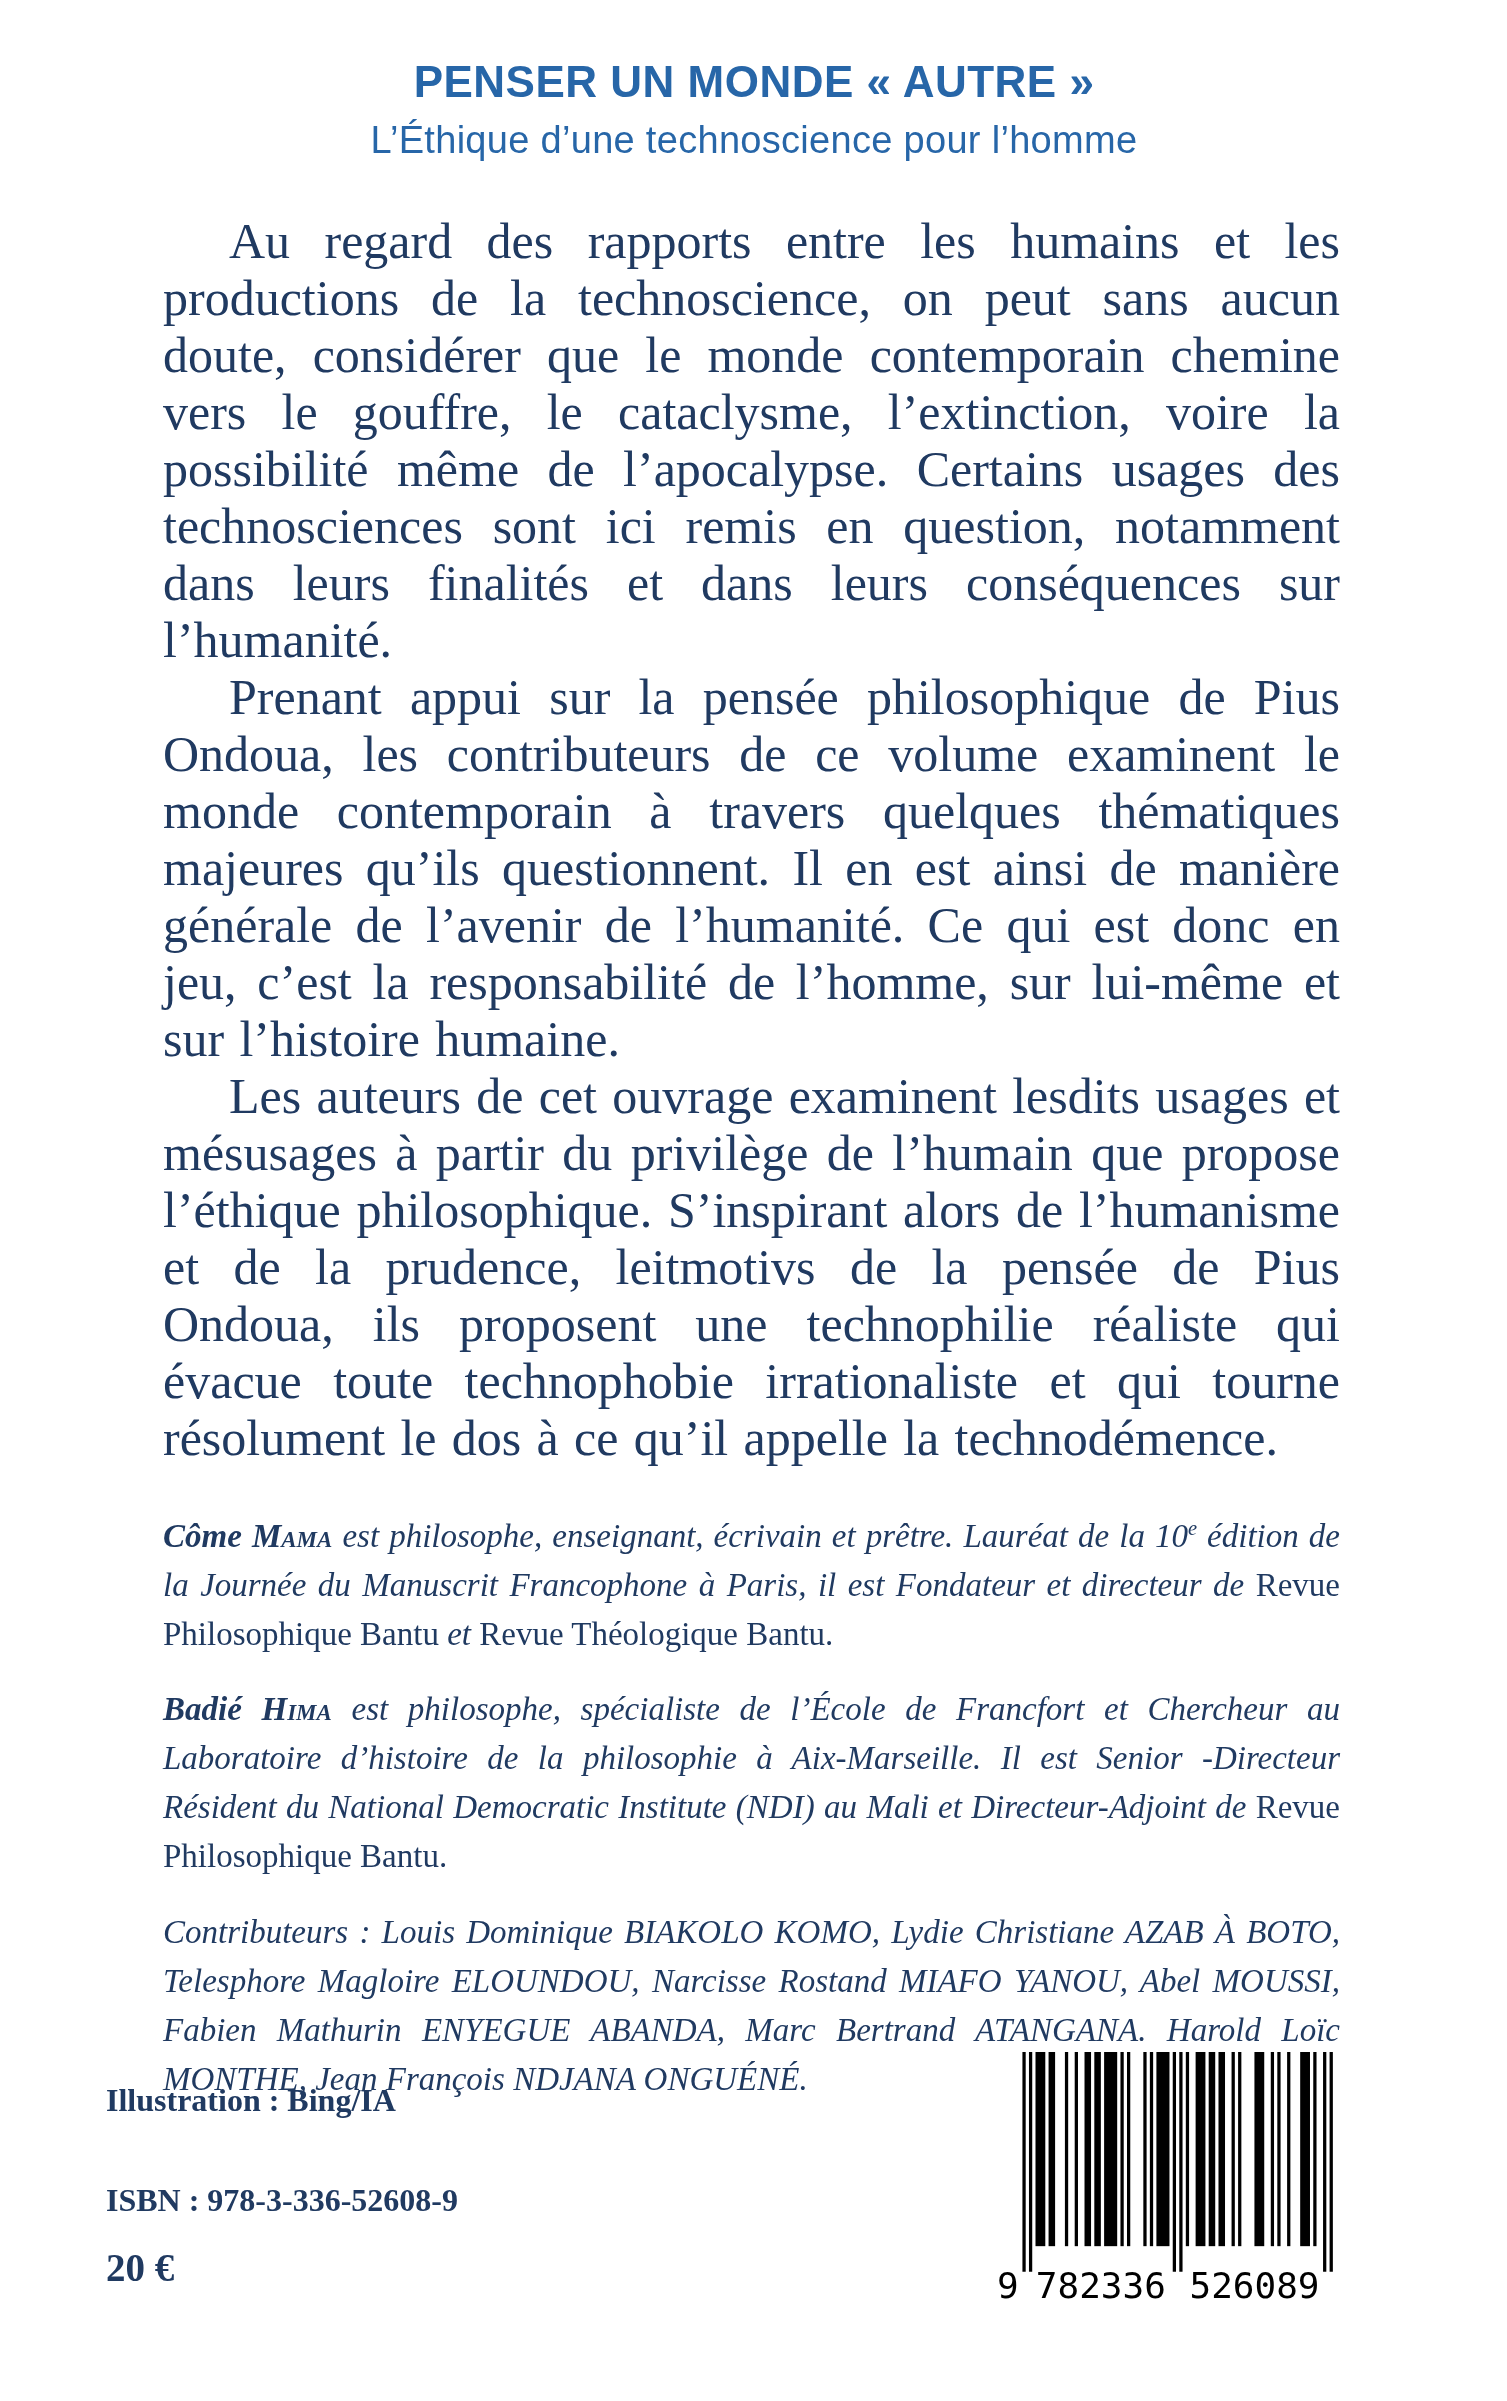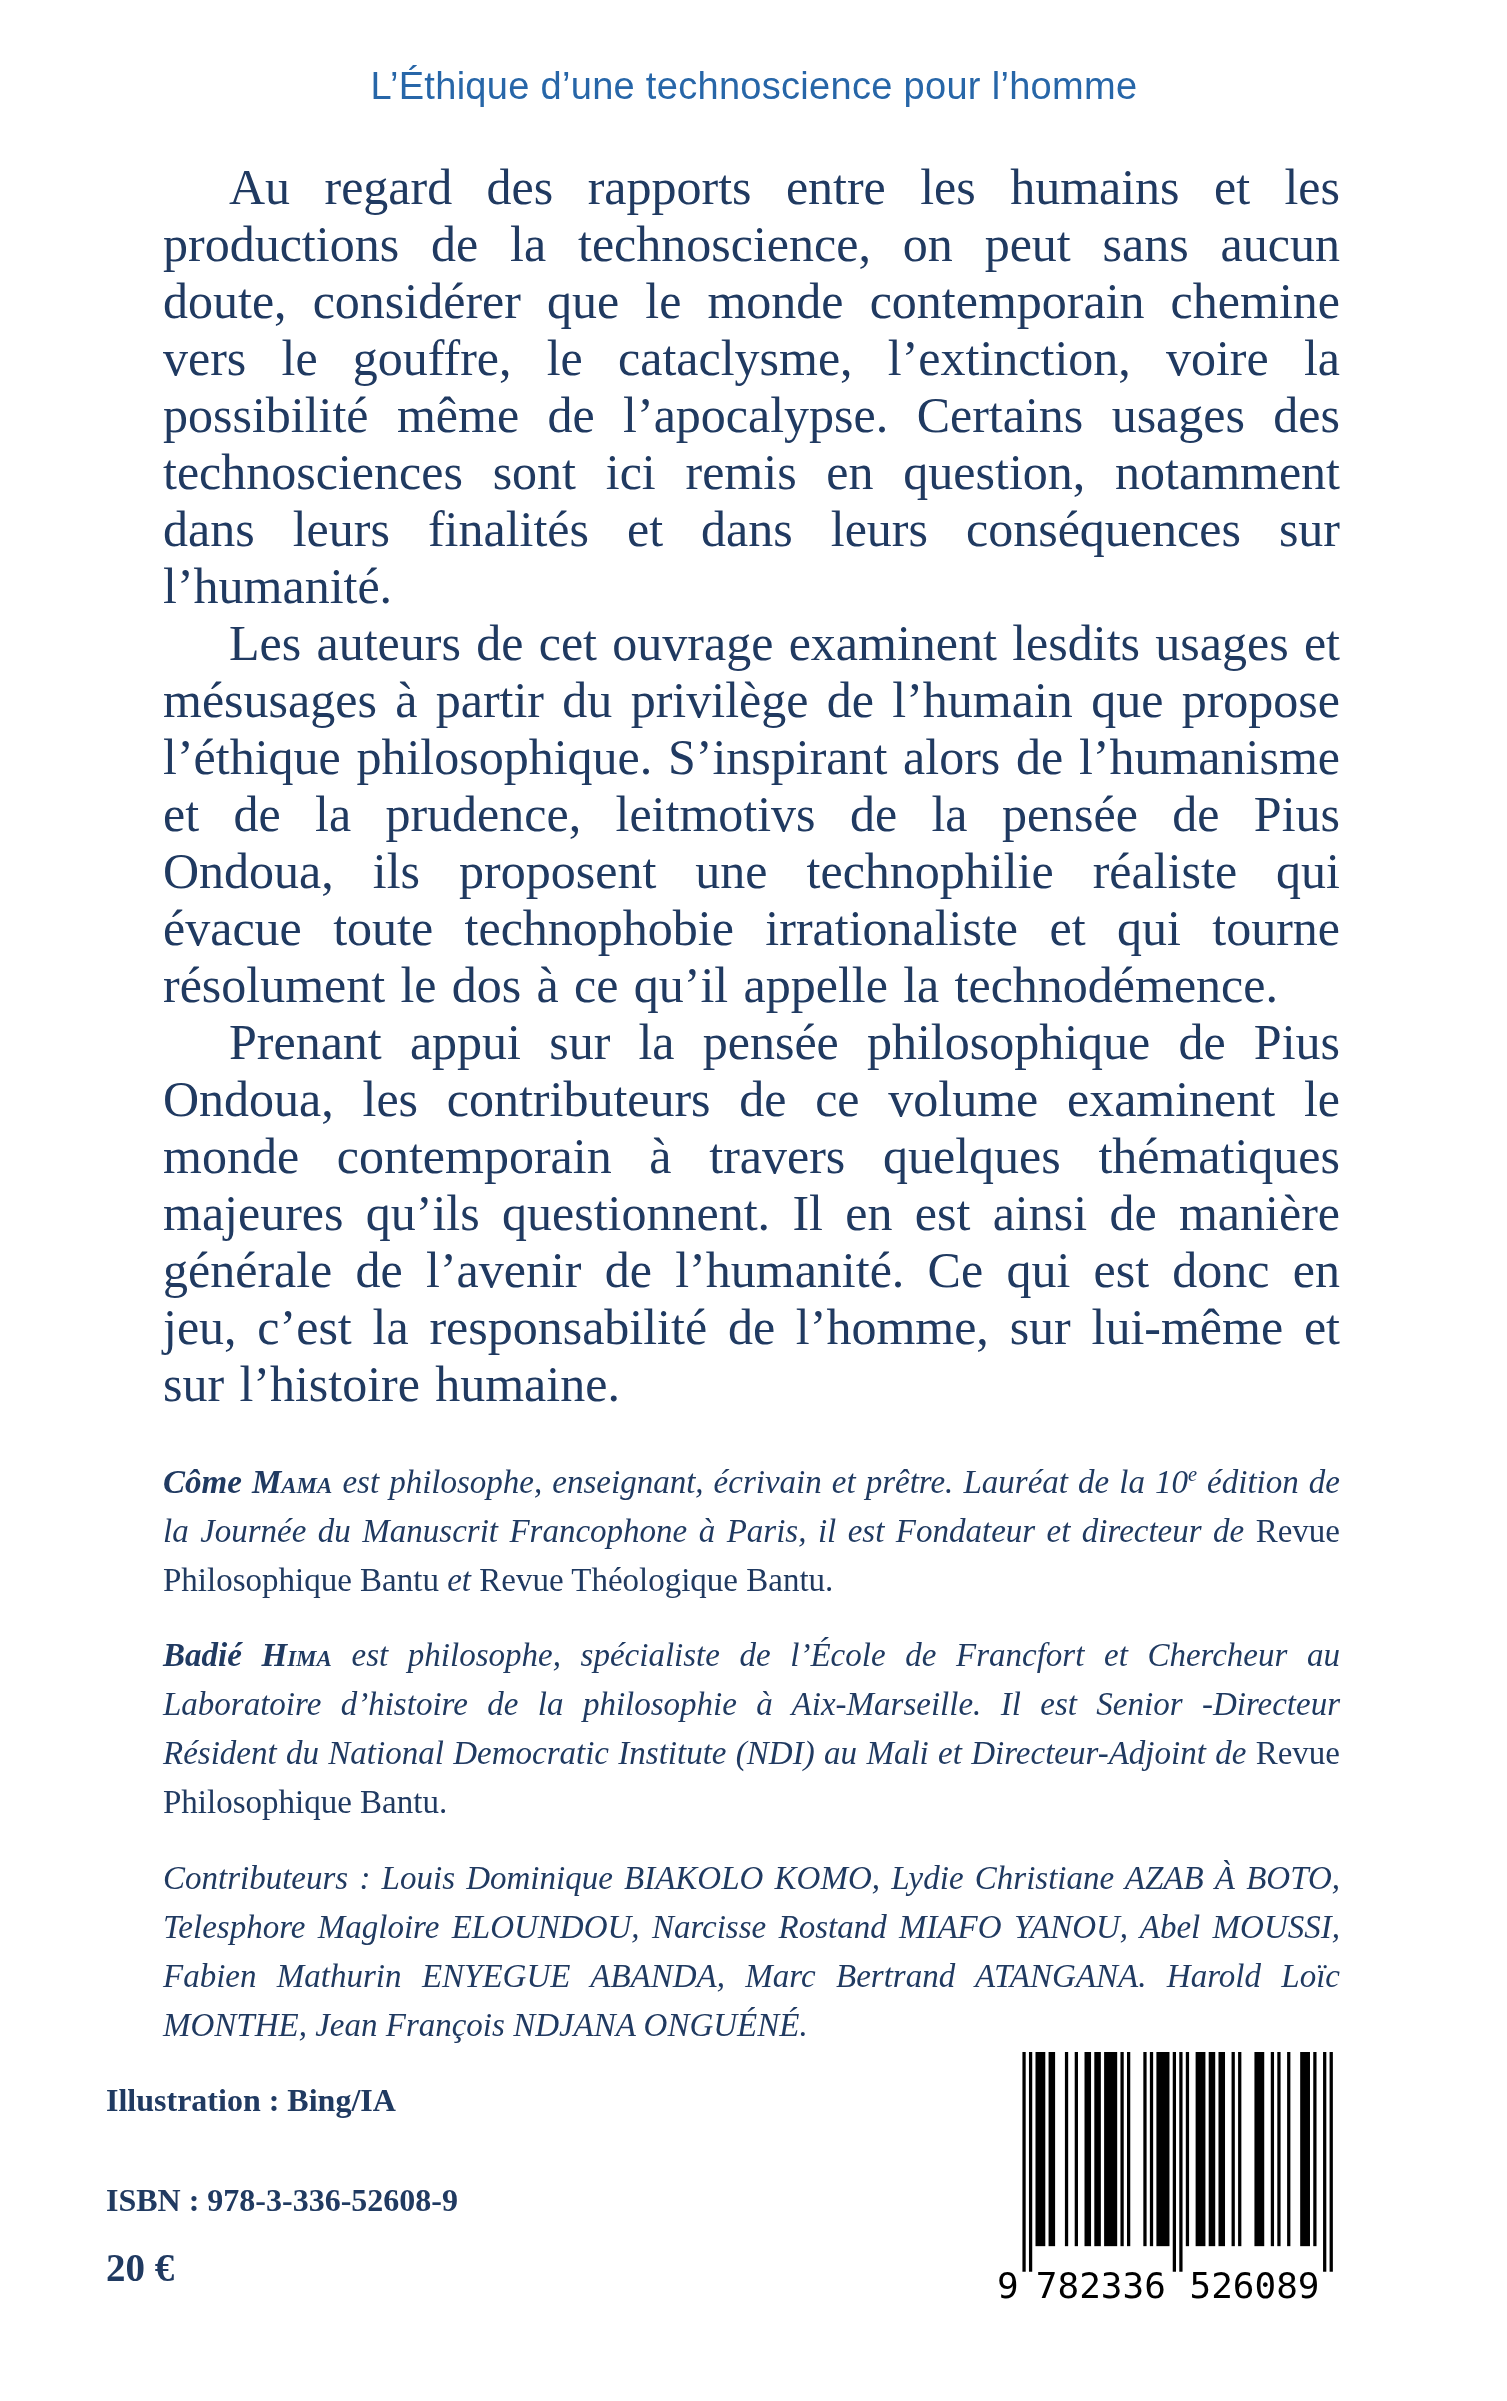--- a/index.html
+++ b/index.html
@@ -96,27 +96,28 @@
     font-size: 38px;
     fill: #000000;
   }
 </style>
 </head>
 <body>
 
 <div class="page">
 
   <header class="header">
+    <div class="title">PENSER UN MONDE « AUTRE »</div>
     <div class="subtitle">L’Éthique d’une technoscience pour l’homme</div>
   </header>
 
   <main class="content">
     <p>Au regard des rapports entre les humains et les productions de la technoscience, on peut sans aucun doute, considérer que le monde contemporain chemine vers le gouffre, le cataclysme, l’extinction, voire la possibilité même de l’apocalypse. Certains usages des technosciences sont ici remis en question, notamment dans leurs finalités et dans leurs conséquences sur l’humanité.</p>
+    <p>Prenant appui sur la pensée philosophique de Pius Ondoua, les contributeurs de ce volume examinent le monde contemporain à travers quelques thématiques majeures qu’ils questionnent. Il en est ainsi de manière générale de l’avenir de l’humanité. Ce qui est donc en jeu, c’est la responsabilité de l’homme, sur lui-même et sur l’histoire humaine.</p>
     <p>Les auteurs de cet ouvrage examinent lesdits usages et mésusages à partir du privilège de l’humain que propose l’éthique philosophique. S’inspirant alors de l’humanisme et de la prudence, leitmotivs de la pensée de Pius Ondoua, ils proposent une technophilie réaliste qui évacue toute technophobie irrationaliste et qui tourne résolument le dos à ce qu’il appelle la technodémence.</p>
-    <p>Prenant appui sur la pensée philosophique de Pius Ondoua, les contributeurs de ce volume examinent le monde contemporain à travers quelques thématiques majeures qu’ils questionnent. Il en est ainsi de manière générale de l’avenir de l’humanité. Ce qui est donc en jeu, c’est la responsabilité de l’homme, sur lui-même et sur l’histoire humaine.</p>
   </main>
 
   <section class="bios">
     <p class="bio"><span class="name"><span>Côme </span><span class="sc">Mama</span></span><span> est philosophe, enseignant, écrivain et prêtre. Lauréat de la 10</span><sup>e</sup><span> édition de la Journée du Manuscrit Francophone à Paris, il est Fondateur et directeur de </span><span class="roman">Revue Philosophique Bantu</span><span> et </span><span class="roman">Revue Théologique Bantu.</span></p>
 
     <p class="bio"><span class="name"><span>Badié </span><span class="sc">Hima</span></span><span> est philosophe, spécialiste de l’École de Francfort et Chercheur au Laboratoire d’histoire de la philosophie à Aix-Marseille. Il est Senior -Directeur Résident du National Democratic Institute (NDI) au Mali et Directeur-Adjoint de </span><span class="roman">Revue Philosophique Bantu.</span></p>
 
     <p class="bio">Contributeurs : Louis Dominique BIAKOLO KOMO, Lydie Christiane AZAB À BOTO, Telesphore Magloire ELOUNDOU, Narcisse Rostand MIAFO YANOU, Abel MOUSSI, Fabien Mathurin ENYEGUE ABANDA, Marc Bertrand ATANGANA. Harold Loïc MONTHE, Jean François NDJANA ONGUÉNÉ.</p>
   </section>
 

